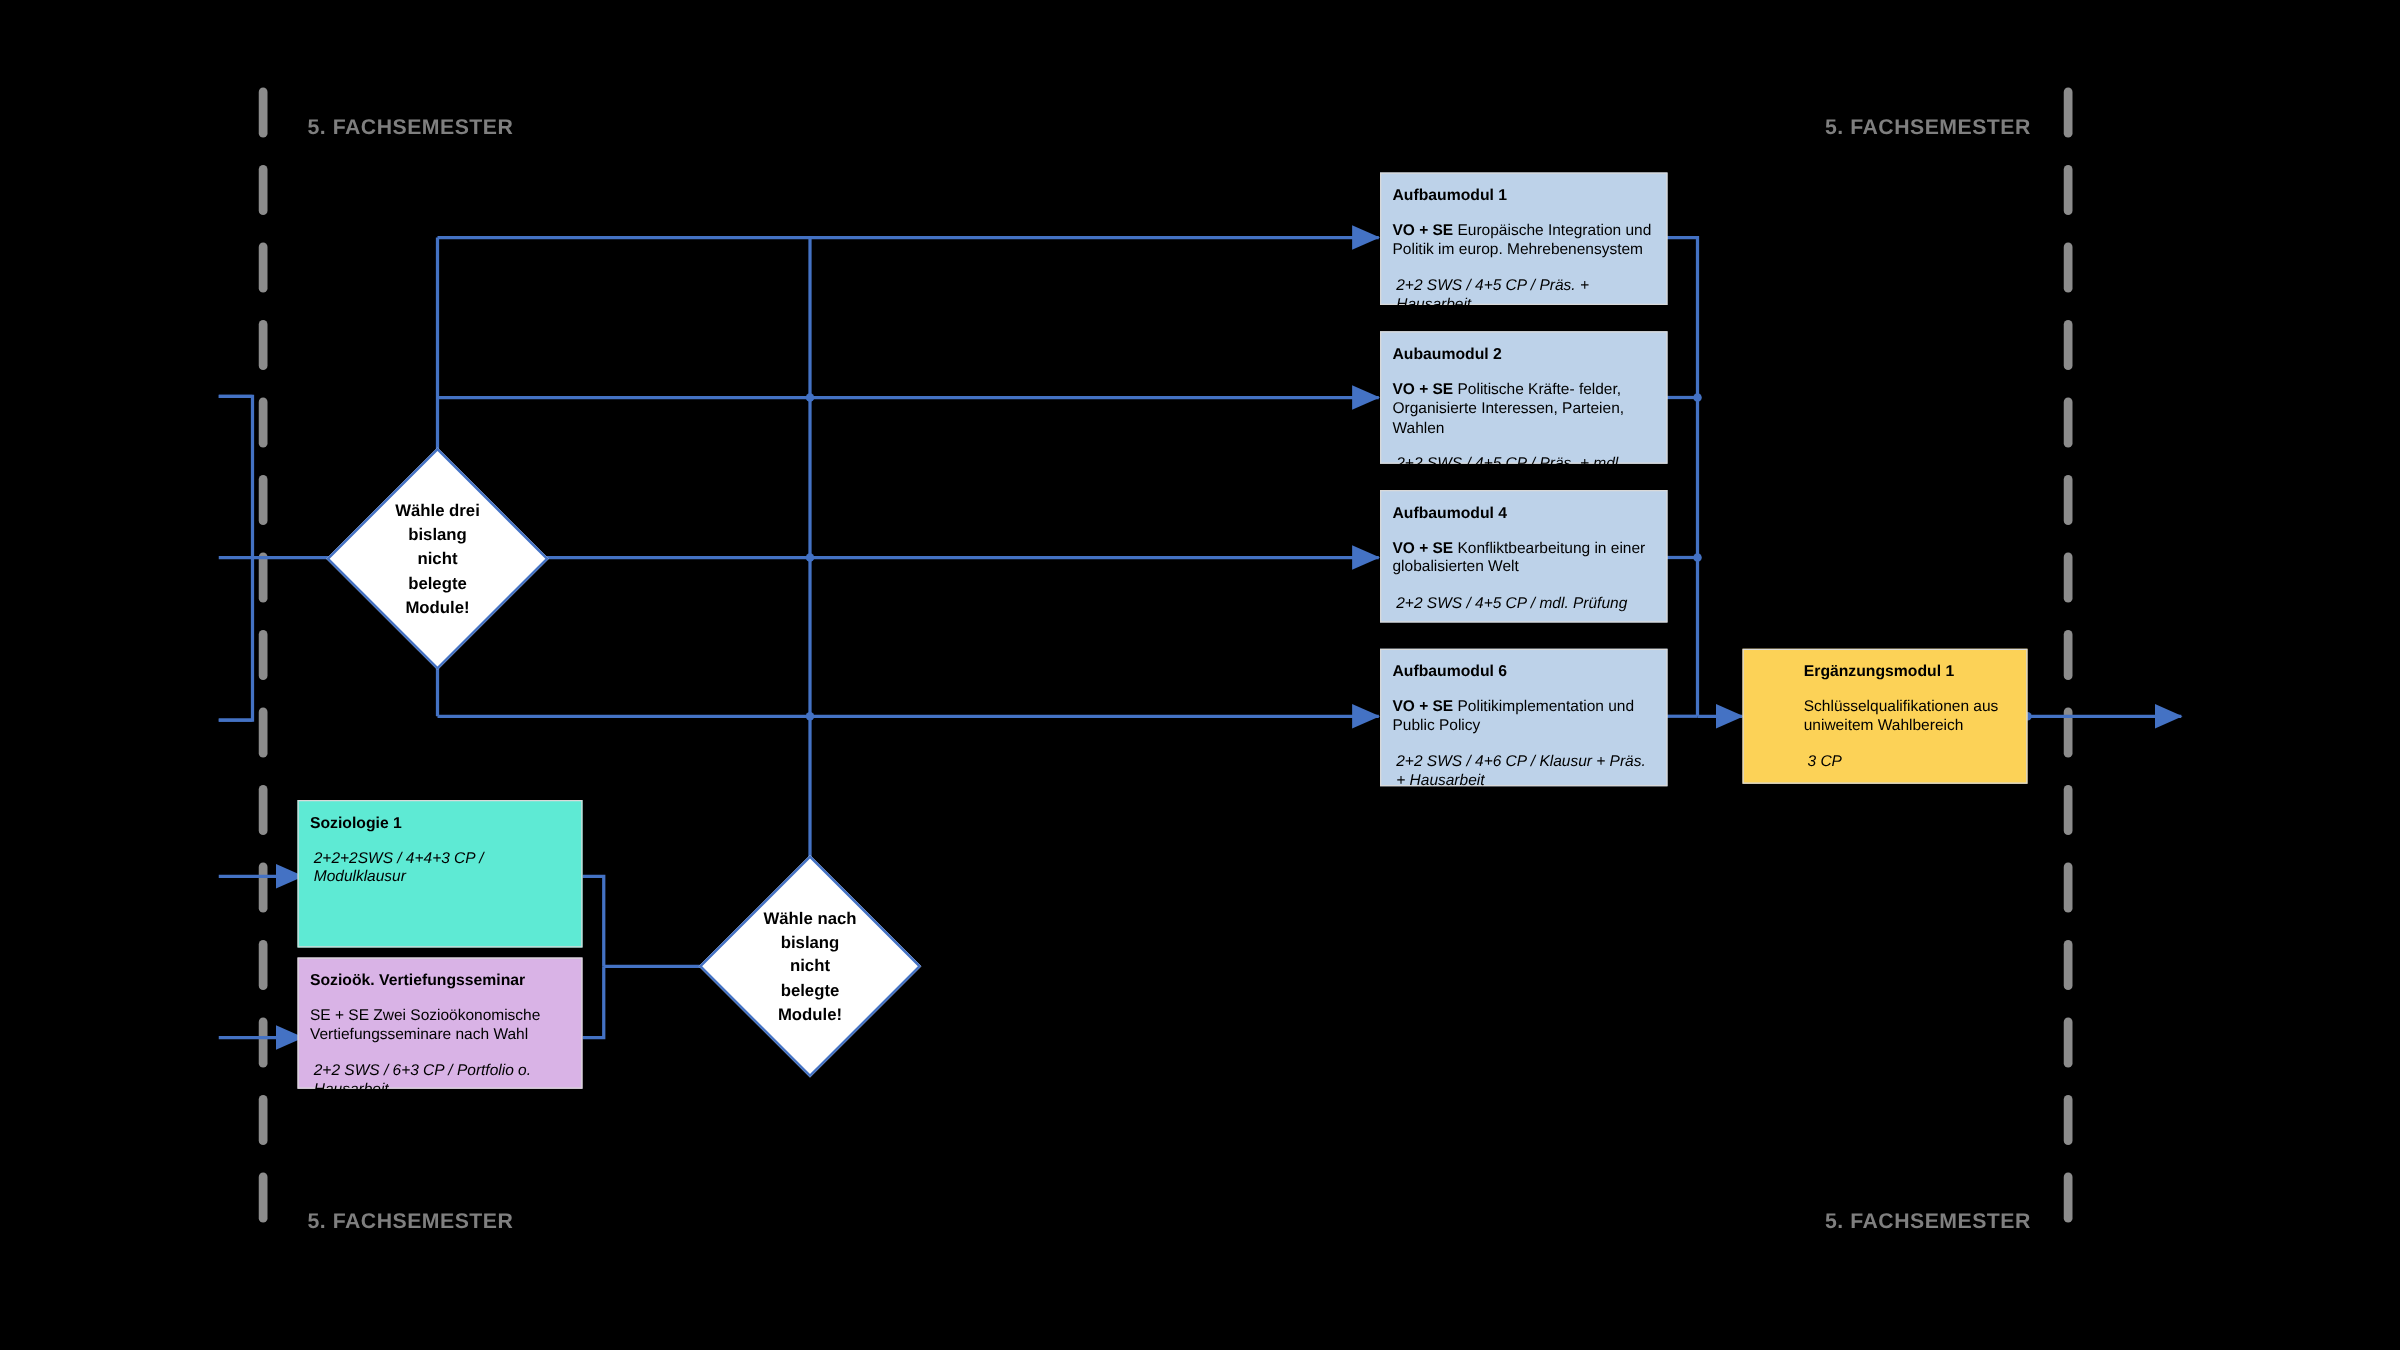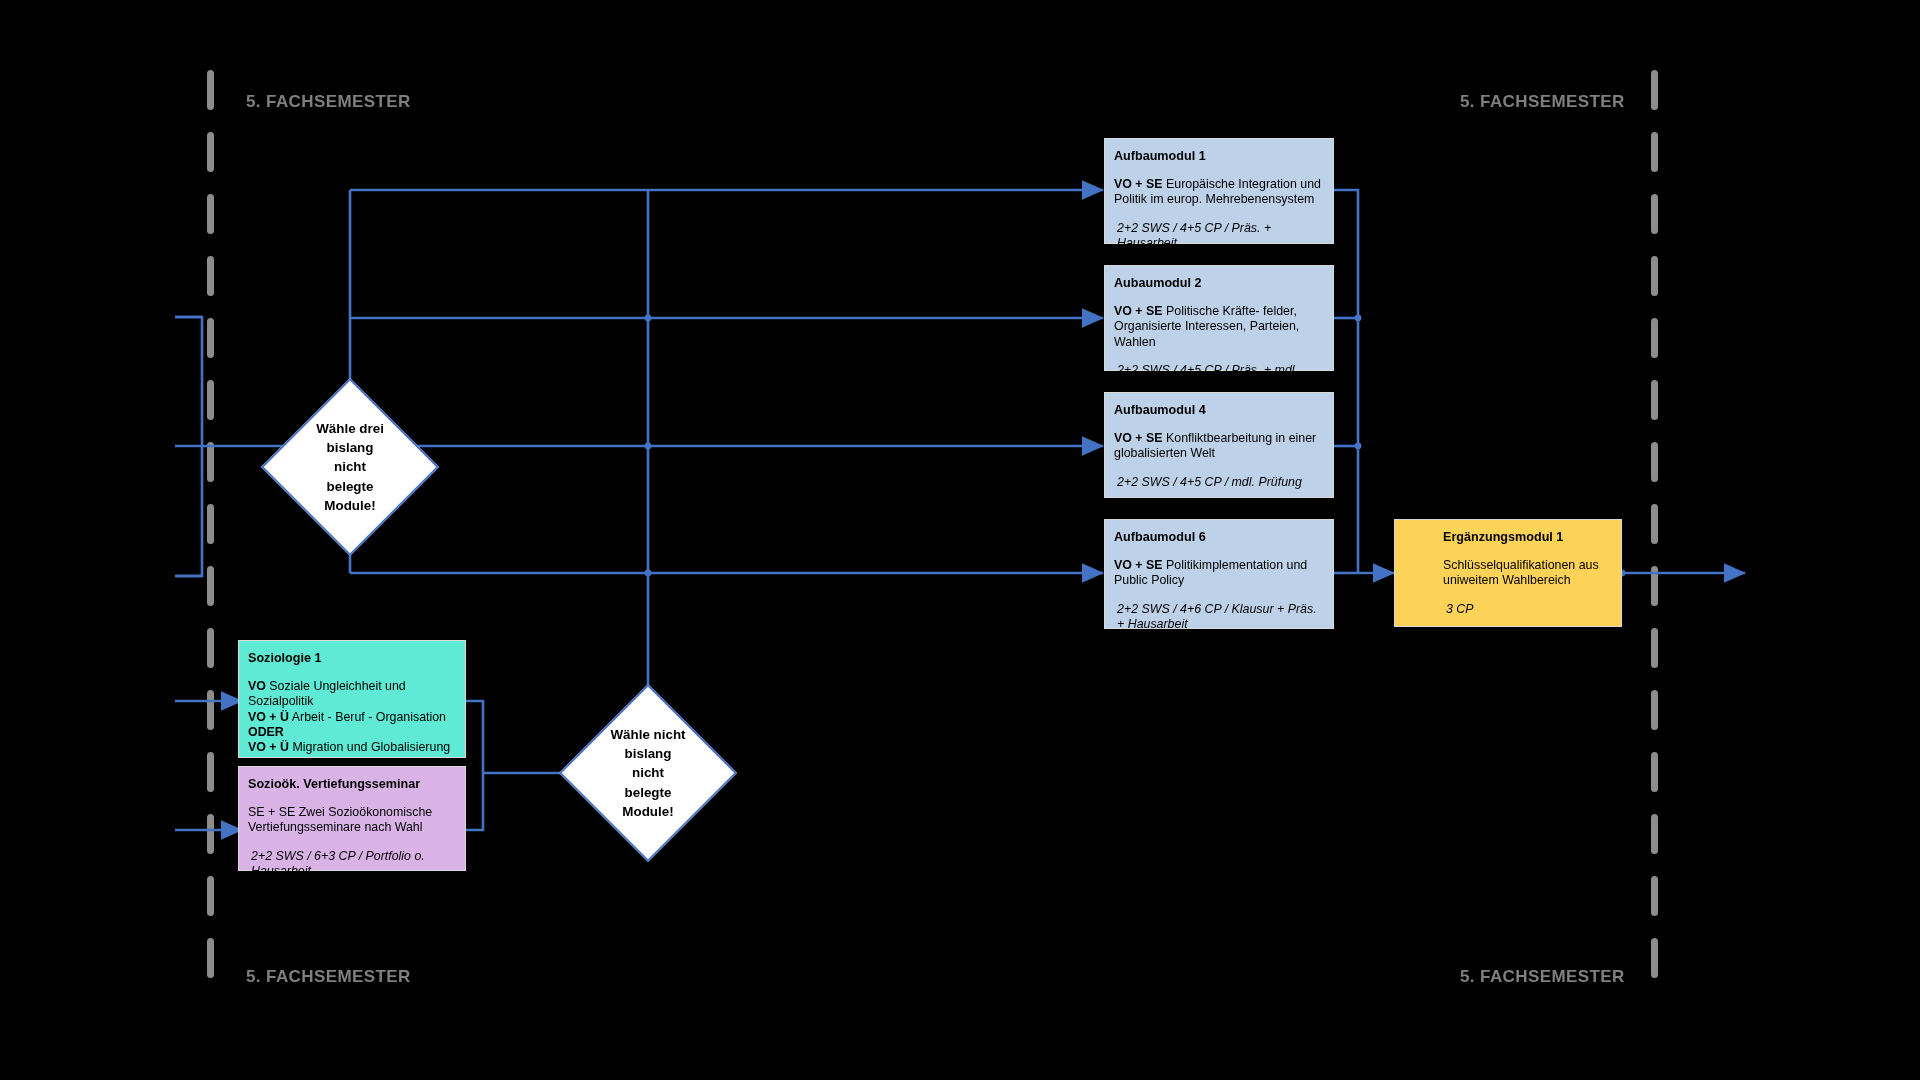--- a/index.html
+++ b/index.html
@@ -135,35 +135,35 @@
     <g fill="#4472c4">
       <circle cx="648" cy="318" r="3.4"></circle>
       <circle cx="648" cy="446" r="3.4"></circle>
       <circle cx="648" cy="573" r="3.4"></circle>
       <circle cx="1358" cy="318" r="3.4"></circle>
       <circle cx="1358" cy="446" r="3.4"></circle>
       <circle cx="1622" cy="573" r="3.4"></circle>
     </g>
   </svg>
 
-  <div class="diamond" style="left:287px;top:404px;width:126px;height:126px;">
+  <div class="diamond" style="left:287px;top:384px;width:126px;height:126px;">
     <div class="shape"></div>
     <div class="txt">
       <span>Wähle drei</span>
       <span>bislang</span>
       <span>nicht</span>
       <span>belegte</span>
       <span>Module!</span>
     </div>
   </div>
 
   <div class="diamond" style="left:585px;top:710px;width:126px;height:126px;">
     <div class="shape"></div>
     <div class="txt">
-      <span>Wähle nicht</span>
+      <span>Wähle nach</span>
       <span>bislang</span>
       <span>nicht</span>
       <span>belegte</span>
       <span>Module!</span>
     </div>
   </div>
 
   <div class="node blue" style="left:1104px;top:138px;width:230px;height:106px;">
     <span class="ttl">Aufbaumodul 1</span>
     <span class="body"><b>VO + SE</b> <span>Europäische Integration und Politik im europ. Mehrebenensystem</span></span>
@@ -189,25 +189,20 @@
   </div>
 
   <div class="node yellow" style="left:1394px;top:519px;width:228px;height:108px;">
     <span class="ttl">Ergänzungsmodul 1</span>
     <span class="body">Schlüsselqualifikationen aus uniweitem Wahlbereich</span>
     <span class="meta">3 CP</span>
   </div>
 
   <div class="node lightblue" style="left:238px;top:640px;width:228px;height:118px;">
     <span class="ttl">Soziologie 1</span>
-    <span class="body">
-      <span style="display:block"><b>VO</b> <span>Soziale Ungleichheit und Sozialpolitik</span></span>
-      <span style="display:block"><b>VO + Ü</b> <span>Arbeit - Beruf - Organisation</span> <b>ODER</b></span>
-      <span style="display:block"><b>VO + Ü</b> <span>Migration und Globalisierung</span></span>
-    </span>
     <span class="meta">2+2+2SWS / 4+4+3 CP / Modulklausur</span>
   </div>
 
   <div class="node purple" style="left:238px;top:766px;width:228px;height:105px;">
     <span class="ttl">Sozioök. Vertiefungsseminar</span>
     <span class="body"><span>SE + SE</span> <span>Zwei Sozioökonomische Vertiefungsseminare nach Wahl</span></span>
     <span class="meta">2+2 SWS / 6+3 CP / Portfolio o. Hausarbeit</span>
   </div>
 
 </div>

